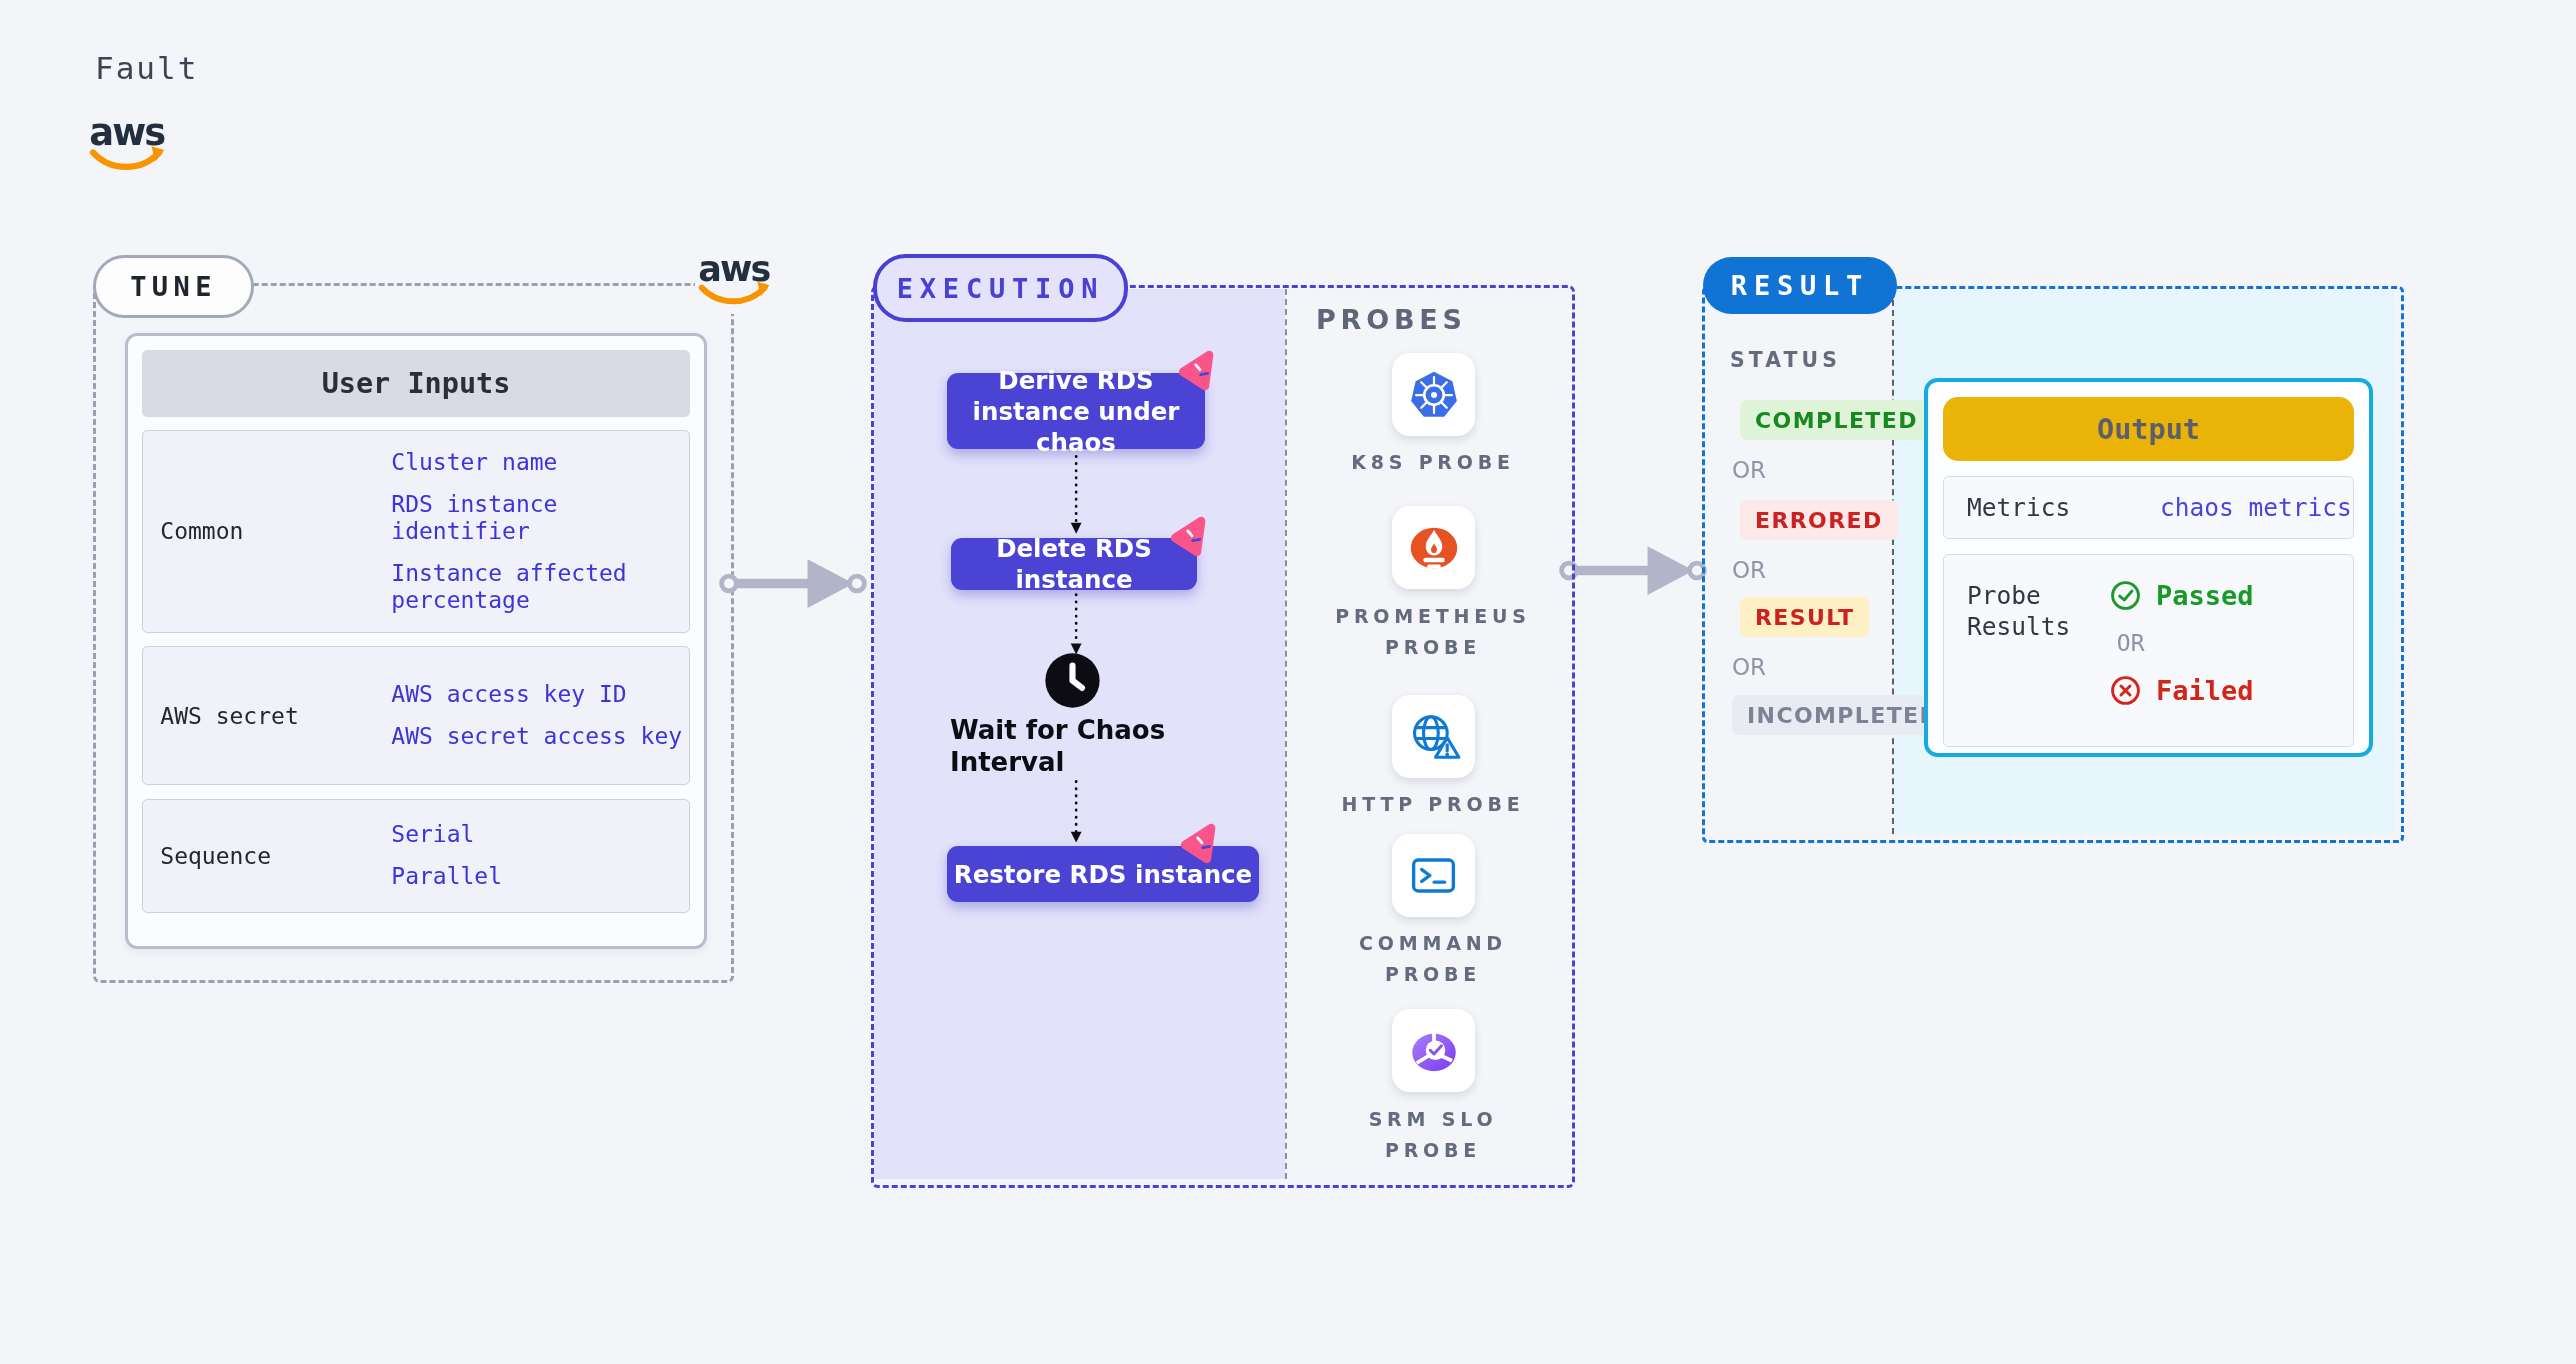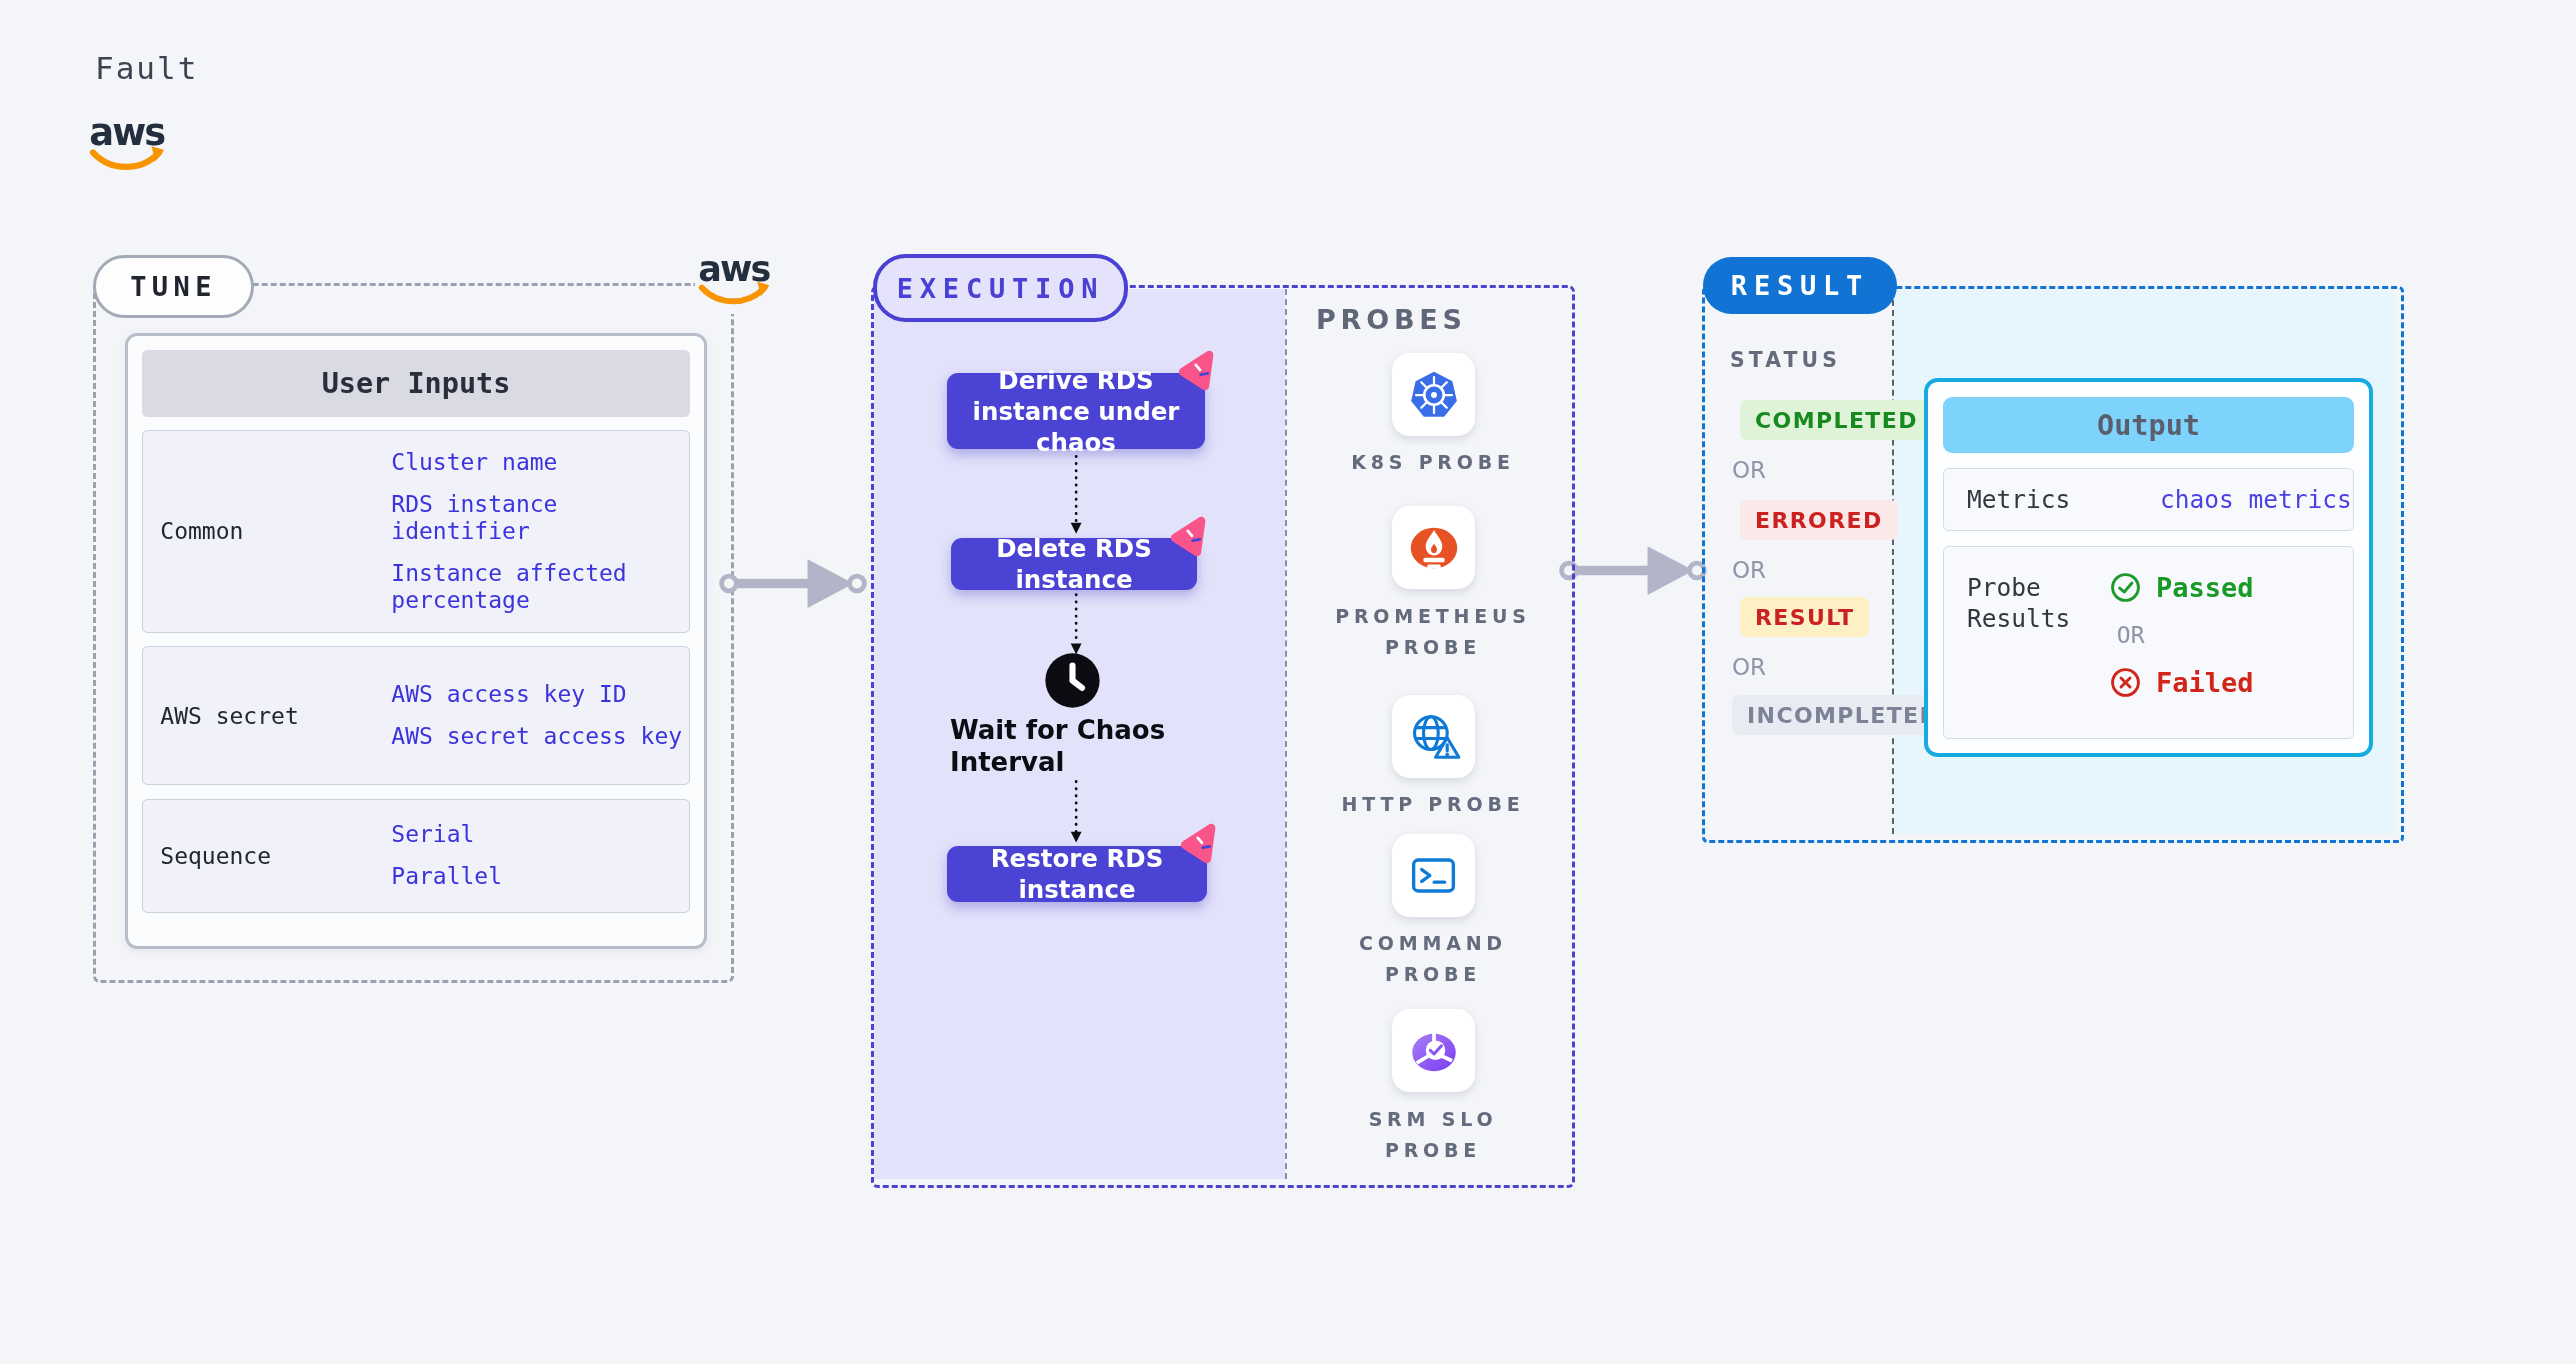--- a/index.html
+++ b/index.html
@@ -44,21 +44,21 @@
   
   .exec-outer{left:871px;top:285px;width:698px;height:897px;border:3.4px dashed #4b43cf;border-radius:6.8px;}
   .exec-fill{left:874px;top:289px;width:411px;height:890px;background:#e2e2fb;}
   .exec-divider{left:1285px;top:289px;height:890px;width:0;border-left:2px dashed #8b90a1;}
   .probes-label{left:1316px;top:304px;font-size:27px;font-weight:bold;color:#5f6678;letter-spacing:4.8px;}
   .step-btn{background:#4a43d3;border-radius:11px;color:#fff;font-weight:bold;font-size:24.5px;line-height:31px;
             display:flex;align-items:center;justify-content:center;text-align:center;z-index:2;
             box-shadow:0 5.4px 12.2px rgba(55,45,180,.30);padding:0 5.4px;box-sizing:border-box;}
   .btn1{left:947px;top:373px;width:258px;height:76px;}
   .btn2{left:951px;top:538px;width:246px;height:52px;}
-  .btn3{left:947px;top:846px;width:260px;height:56px;}
+  .btn3{left:947px;top:846px;width:312px;height:56px;}
   .chaos-badge{width:45px;height:45px;z-index:3;}
   .cb1{left:1174px;top:348px;} .cb2{left:1166px;top:514px;} .cb3{left:1176px;top:821px;}
   .step-conn{z-index:2;}
   .clock-wrap{left:1044px;top:652px;width:57px;height:57px;z-index:2;}
   .wait-label{left:950px;top:714px;width:250px;text-align:left;font-size:26px;line-height:32px;
               font-weight:bold;color:#0c0d12;z-index:2;}
 
   .probe-card{left:1392px;width:83px;height:83px;background:#ffffff;border-radius:17.7px;z-index:2;
               display:flex;align-items:center;justify-content:center;box-shadow:0 3.4px 8.2px rgba(25,30,60,.12);}
   .pc1{top:353px;} .pc2{top:506px;} .pc3{top:695px;} .pc4{top:834px;} .pc5{top:1009px;}
@@ -75,21 +75,21 @@
                 font-size:22px;font-weight:bold;letter-spacing:1.4px;}
   .st-completed{left:1740px;top:400px;background:#dff3d9;color:#178a1f;}
   .st-errored{left:1740px;top:500px;background:#fbe8e8;color:#cb2121;}
   .st-queued{left:1740px;top:597px;background:#fdf0c5;color:#cb2121;}
   .st-incompleted{left:1732px;top:695px;background:#e9ebf2;color:#7c8396;}
   .or-label{font-size:23px;color:#9195a9;}
   .or1{left:1732px;top:457px;} .or2{left:1732px;top:557px;} .or3{left:1732px;top:654px;}
 
   .output-card{left:1924px;top:378px;width:449px;height:379px;background:#fdfeff;border:4.1px solid #16abe0;
                border-radius:13.6px;box-sizing:border-box;padding:15px;}
-  .output-header{height:56px;background:#7dd3fc;border-radius:9px;display:flex;align-items:center;justify-content:center;
+  .output-header{height:64px;background:#eab308;border-radius:15px;display:flex;align-items:center;justify-content:center;
                  font-size:28.5px;font-weight:bold;color:#5b5f6d;}
   .out-row{background:#f8f9fc;border:1.4px solid #d6dae4;border-radius:5.4px;margin-top:15px;display:flex;box-sizing:border-box;}
   .out-metrics{height:63px;align-items:center;}
   .out-label{flex:0 0 143px;padding-left:23px;font-size:24.5px;line-height:31px;color:#33363f;}
   .metrics-link{font-size:24.5px;color:#4b42e2;margin-left:50px;}
   .out-probe{min-height:193px;padding:24.5px 0 20.4px 0;}
   .probe-right{display:flex;flex-direction:column;gap:19px;}
   .result-item{display:flex;align-items:center;gap:15px;}
   .passed-text{font-size:27px;font-weight:bold;color:#189a27;}
   .failed-text{font-size:27px;font-weight:bold;color:#d2261b;}

